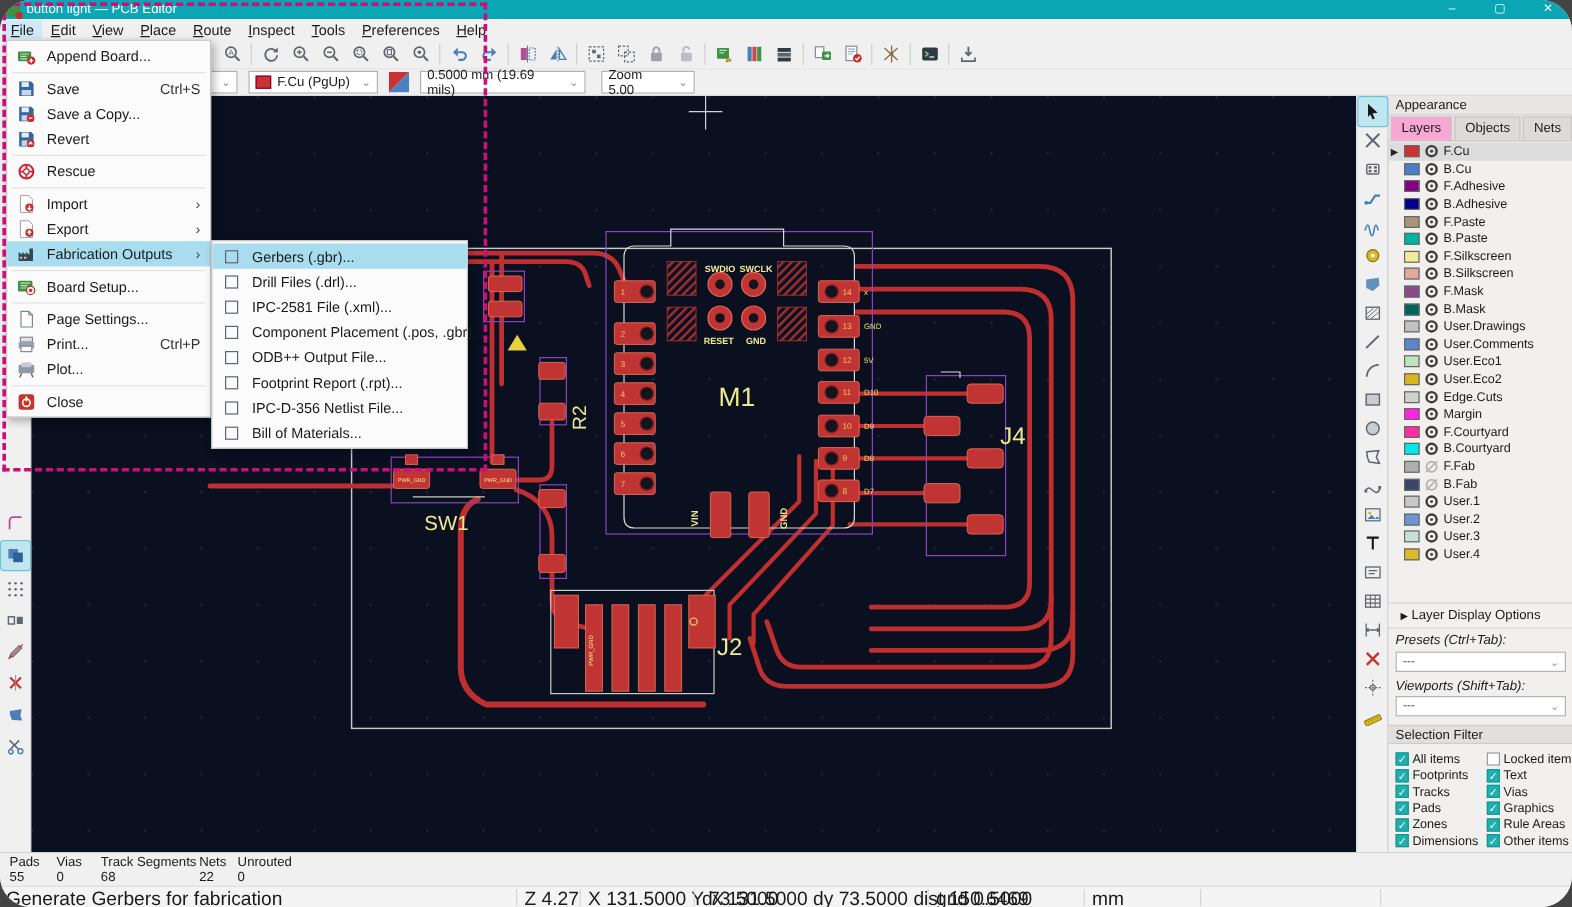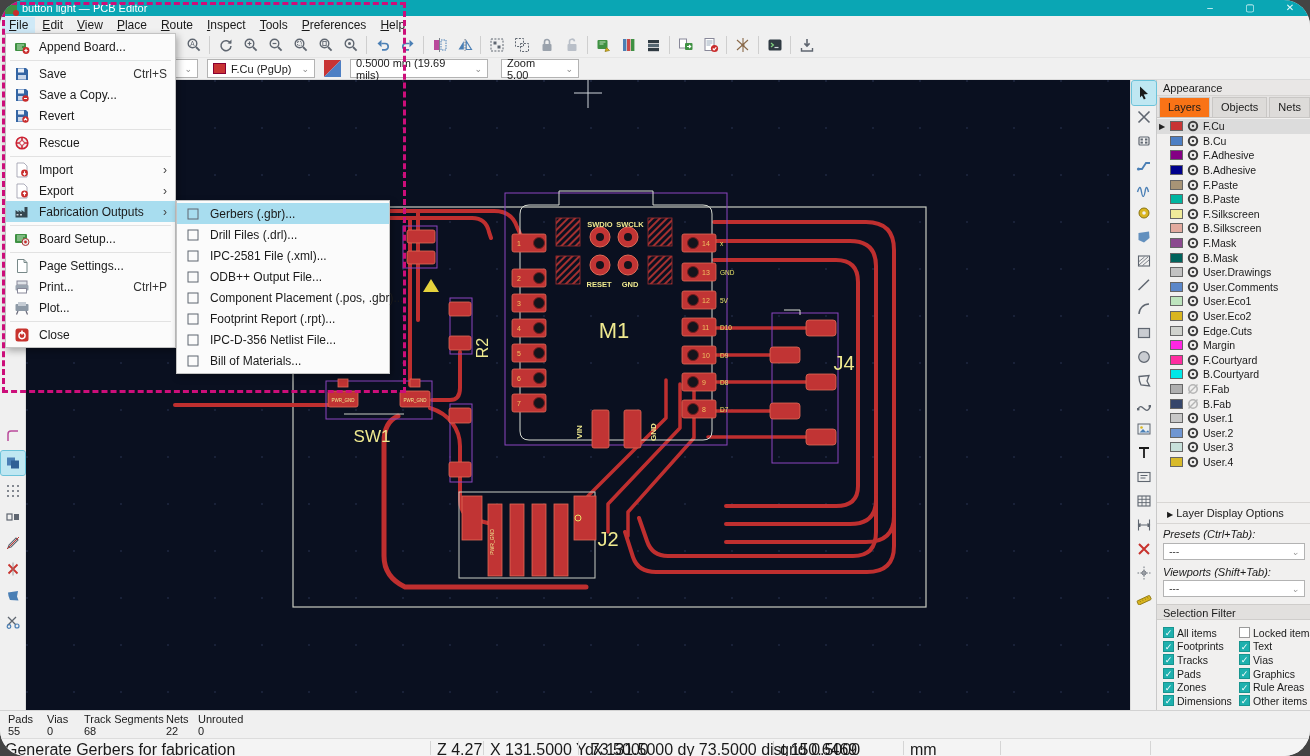--- a/index.html
+++ b/index.html
@@ -36,21 +36,21 @@
   .canvaswrap{position:absolute;left:26px;top:80px;width:1104px;height:630px;background:#0a1020;}
   .righttools{position:absolute;left:1130px;top:80px;width:26px;height:630px;background:#f0f0f0;border-left:1px solid #ddd;
               display:flex;flex-direction:column;align-items:center;padding-top:1px;z-index:5;}
   .rtbtn{width:24px;height:24px;display:flex;align-items:center;justify-content:center;border-radius:2px;flex:0 0 auto;}
   .active-tool{background:#bfe7f2;outline:1px solid #6cc3da;}
   
   .rightpanel{position:absolute;left:1156px;top:80px;width:154px;height:630px;background:#f1f0ef;border-left:1px solid #c9c9c9;font-size:11px;}
   .panelhead{height:16px;line-height:16px;padding-left:6px;background:#e9e7e6;border-bottom:1px solid #d6d4d2;}
   .tabs{display:flex;height:22px;background:#e4e2e1;border-bottom:1px solid #c9c7c5;align-items:flex-end;padding:0 2px;}
   .tab{padding:3px 8px 4px;border:1px solid #c9c7c5;border-bottom:none;margin-right:2px;background:#dddbd9;font-size:11px;}
-  .tab.on{background:#f97316;}
+  .tab.on{background:#f9a8d4;}
   .layers{position:absolute;left:0;top:39px;width:100%;}
   .lrow{height:14.6px;display:flex;align-items:center;padding-left:13px;position:relative;font-size:10.5px;white-space:nowrap;}
   .lrow.sel{background:#dcdcdc;}
   .lrow .selarrow{position:absolute;left:2px;font-size:8px;color:#222;}
   .lsw{width:13px;height:10px;border:1px solid #666;margin-right:4px;flex:0 0 auto;}
   .leye{width:12px;height:12px;margin-right:4px;flex:0 0 auto;}
   .ldo{position:absolute;left:0;top:422px;width:100%;border-top:1px solid #d8d6d4;border-bottom:1px solid #d8d6d4;
        padding:4px 0 4px 10px;background:#f1f0ef;font-size:11px;}
   .ldo .tri{font-size:8px;margin-right:3px;}
   .prow{position:absolute;left:6px;width:142px;font-size:11px;font-style:italic;}
@@ -1101,27 +1101,27 @@
       <div class="mrow">
         <span class="micon"><svg width="16" height="16" viewBox="0 0 16 16" xmlns="http://www.w3.org/2000/svg">
             <rect x="3" y="3" width="10" height="10" fill="none" stroke="#5f6670"></rect>
           </svg></span>
         <span>IPC-2581 File (.xml)...</span>
       </div>
       <div class="mrow">
         <span class="micon"><svg width="16" height="16" viewBox="0 0 16 16" xmlns="http://www.w3.org/2000/svg">
             <rect x="3" y="3" width="10" height="10" fill="none" stroke="#5f6670"></rect>
           </svg></span>
+        <span>Component Placement (.pos, .gbr)...</span>
+      </div>
+      <div class="mrow">
+        <span class="micon"><svg width="16" height="16" viewBox="0 0 16 16" xmlns="http://www.w3.org/2000/svg">
+            <rect x="3" y="3" width="10" height="10" fill="none" stroke="#5f6670"></rect>
+          </svg></span>
         <span>ODB++ Output File...</span>
-      </div>
-      <div class="mrow">
-        <span class="micon"><svg width="16" height="16" viewBox="0 0 16 16" xmlns="http://www.w3.org/2000/svg">
-            <rect x="3" y="3" width="10" height="10" fill="none" stroke="#5f6670"></rect>
-          </svg></span>
-        <span>Component Placement (.pos, .gbr)...</span>
       </div>
       <div class="mrow">
         <span class="micon"><svg width="16" height="16" viewBox="0 0 16 16" xmlns="http://www.w3.org/2000/svg">
             <rect x="3" y="3" width="10" height="10" fill="none" stroke="#5f6670"></rect>
           </svg></span>
         <span>Footprint Report (.rpt)...</span>
       </div>
       <div class="mrow">
         <span class="micon"><svg width="16" height="16" viewBox="0 0 16 16" xmlns="http://www.w3.org/2000/svg">
             <rect x="3" y="3" width="10" height="10" fill="none" stroke="#5f6670"></rect>

